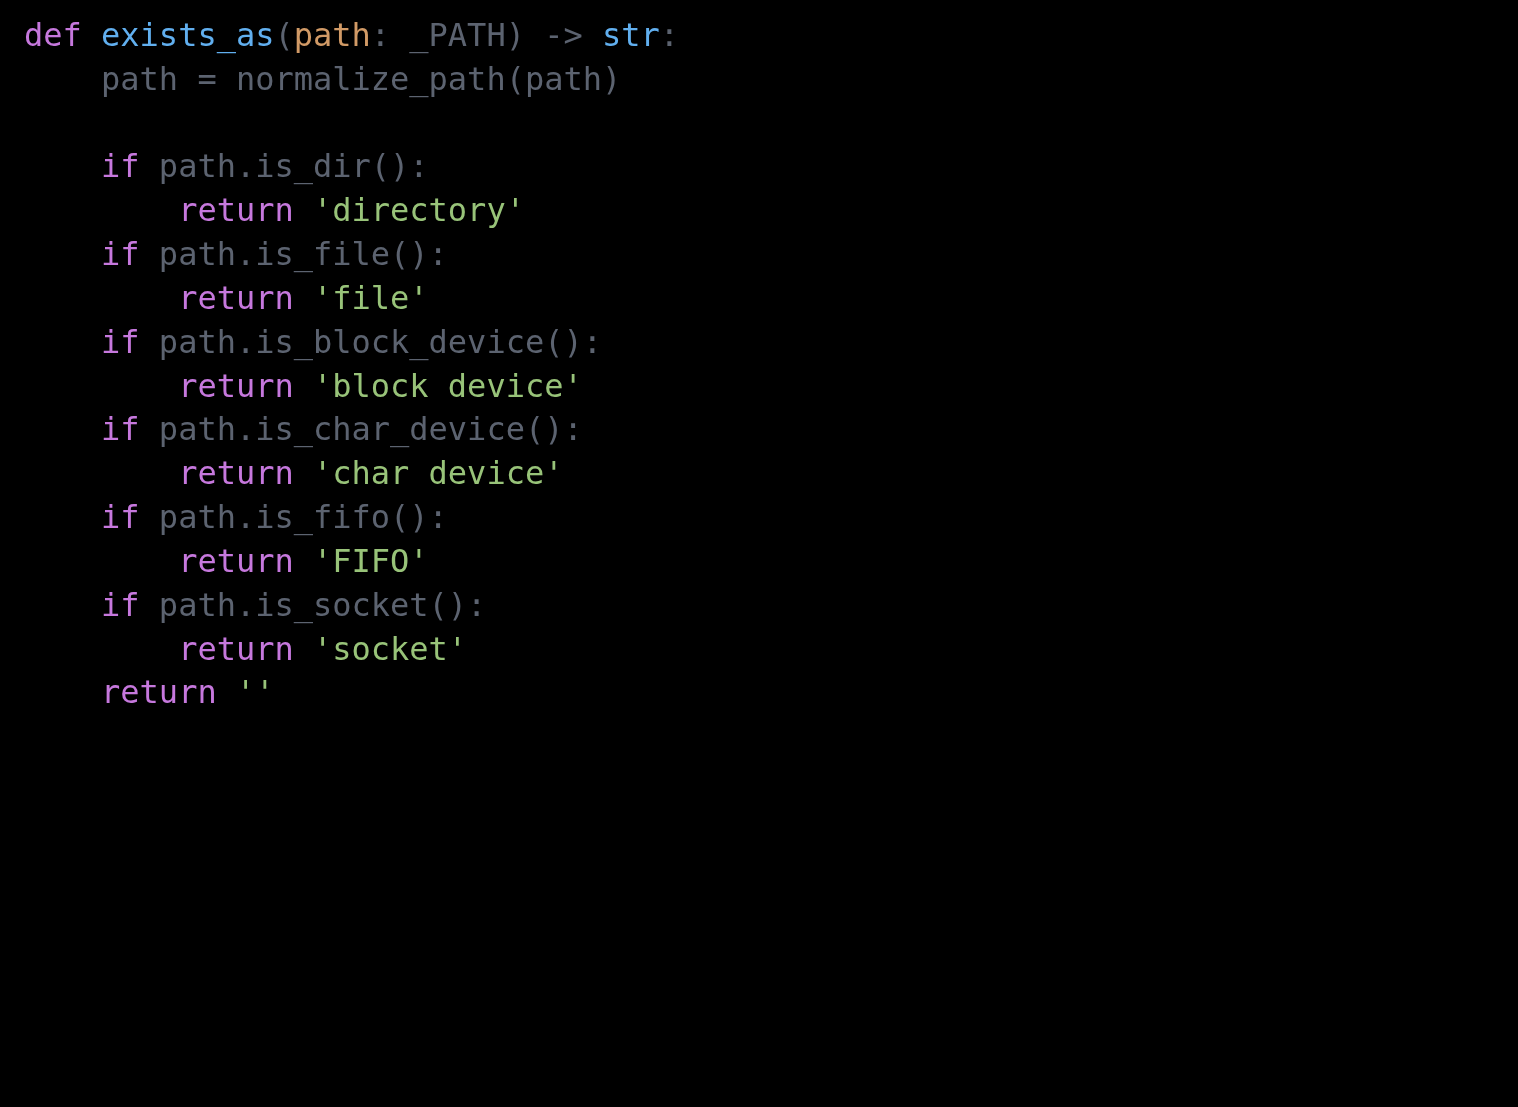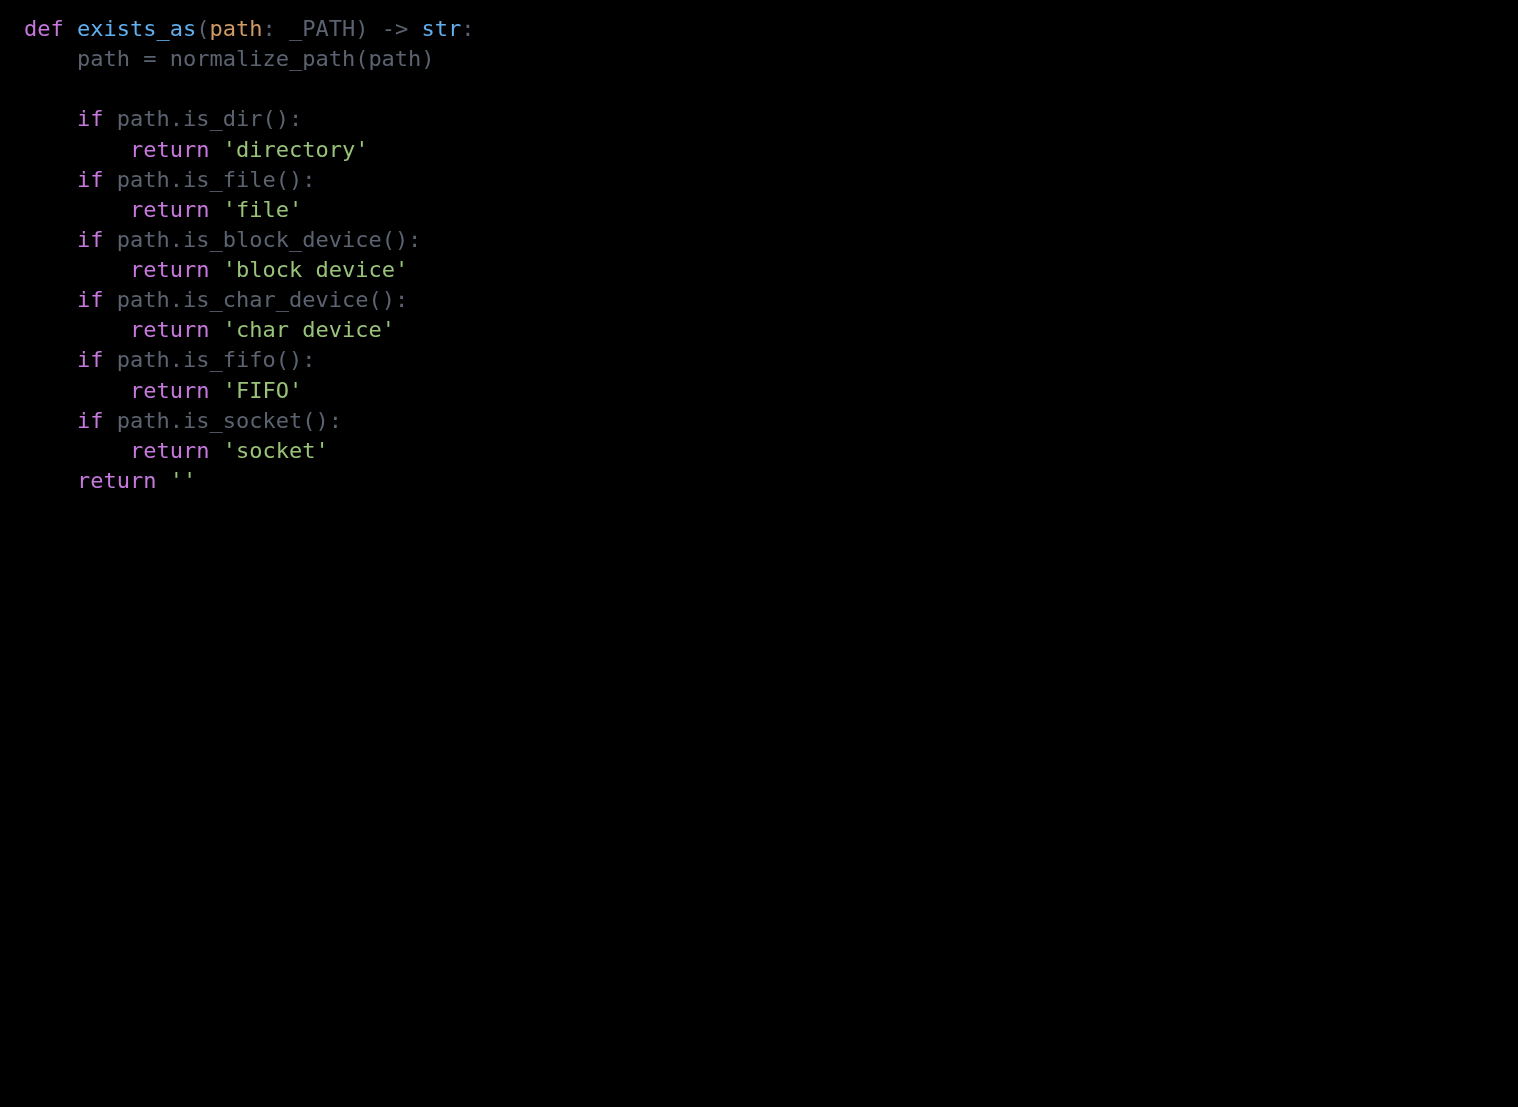--- a/index.html
+++ b/index.html
@@ -7,21 +7,21 @@
     padding: 0;
     background: #000000;
     width: 1518px;
     height: 1107px;
     overflow: hidden;
   }
   pre.code {
     margin: 0;
     padding: 14px 0 0 24px;
     font-family: "Consolas", "Menlo", "DejaVu Sans Mono", monospace;
-    font-size: 22px;
+    font-size: 32px;
     line-height: 1.37;
     white-space: pre;
     tab-size: 4;
   }
   .kw-def    { color: #c678dd; } 
   .fn-name   { color: #61afef; } 
   .param     { color: #d19a66; } 
   .type      { color: #5c6370; } 
   .punct     { color: #5c6370; } 
   .op        { color: #5c6370; } 

